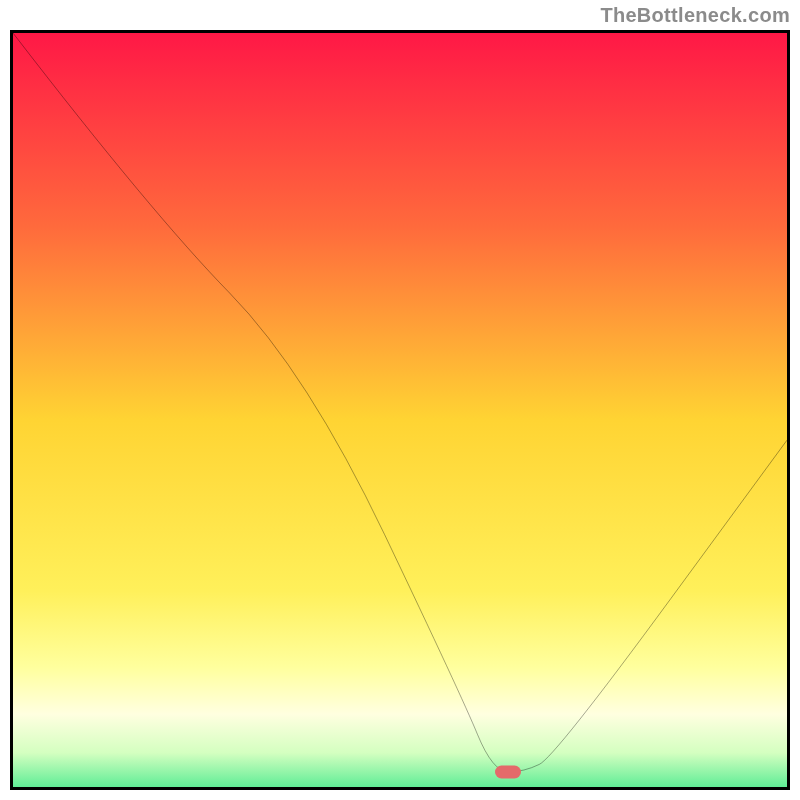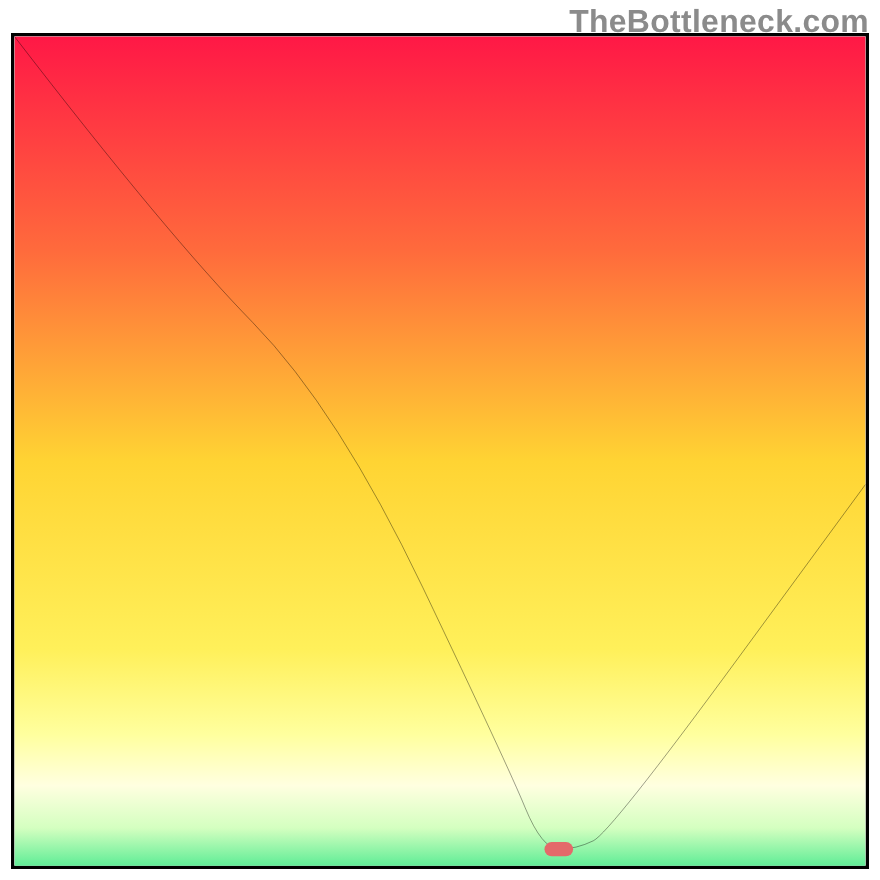--- a/index.html
+++ b/index.html
@@ -8,21 +8,21 @@
     width: 800px;
     height: 800px;
     background: #ffffff;
     overflow: hidden;
   }
   .watermark {
     position: absolute;
     top: 4px;
     right: 10px;
     font-family: Arial, Helvetica, sans-serif;
-    font-size: 29px;
+    font-size: 20px;
     font-weight: bold;
     color: #8b8b8b;
     letter-spacing: 0.3px;
   }
   .plot-frame {
     position: absolute;
     left: 10px;
     top: 30px;
     width: 780px;
     height: 760px;

